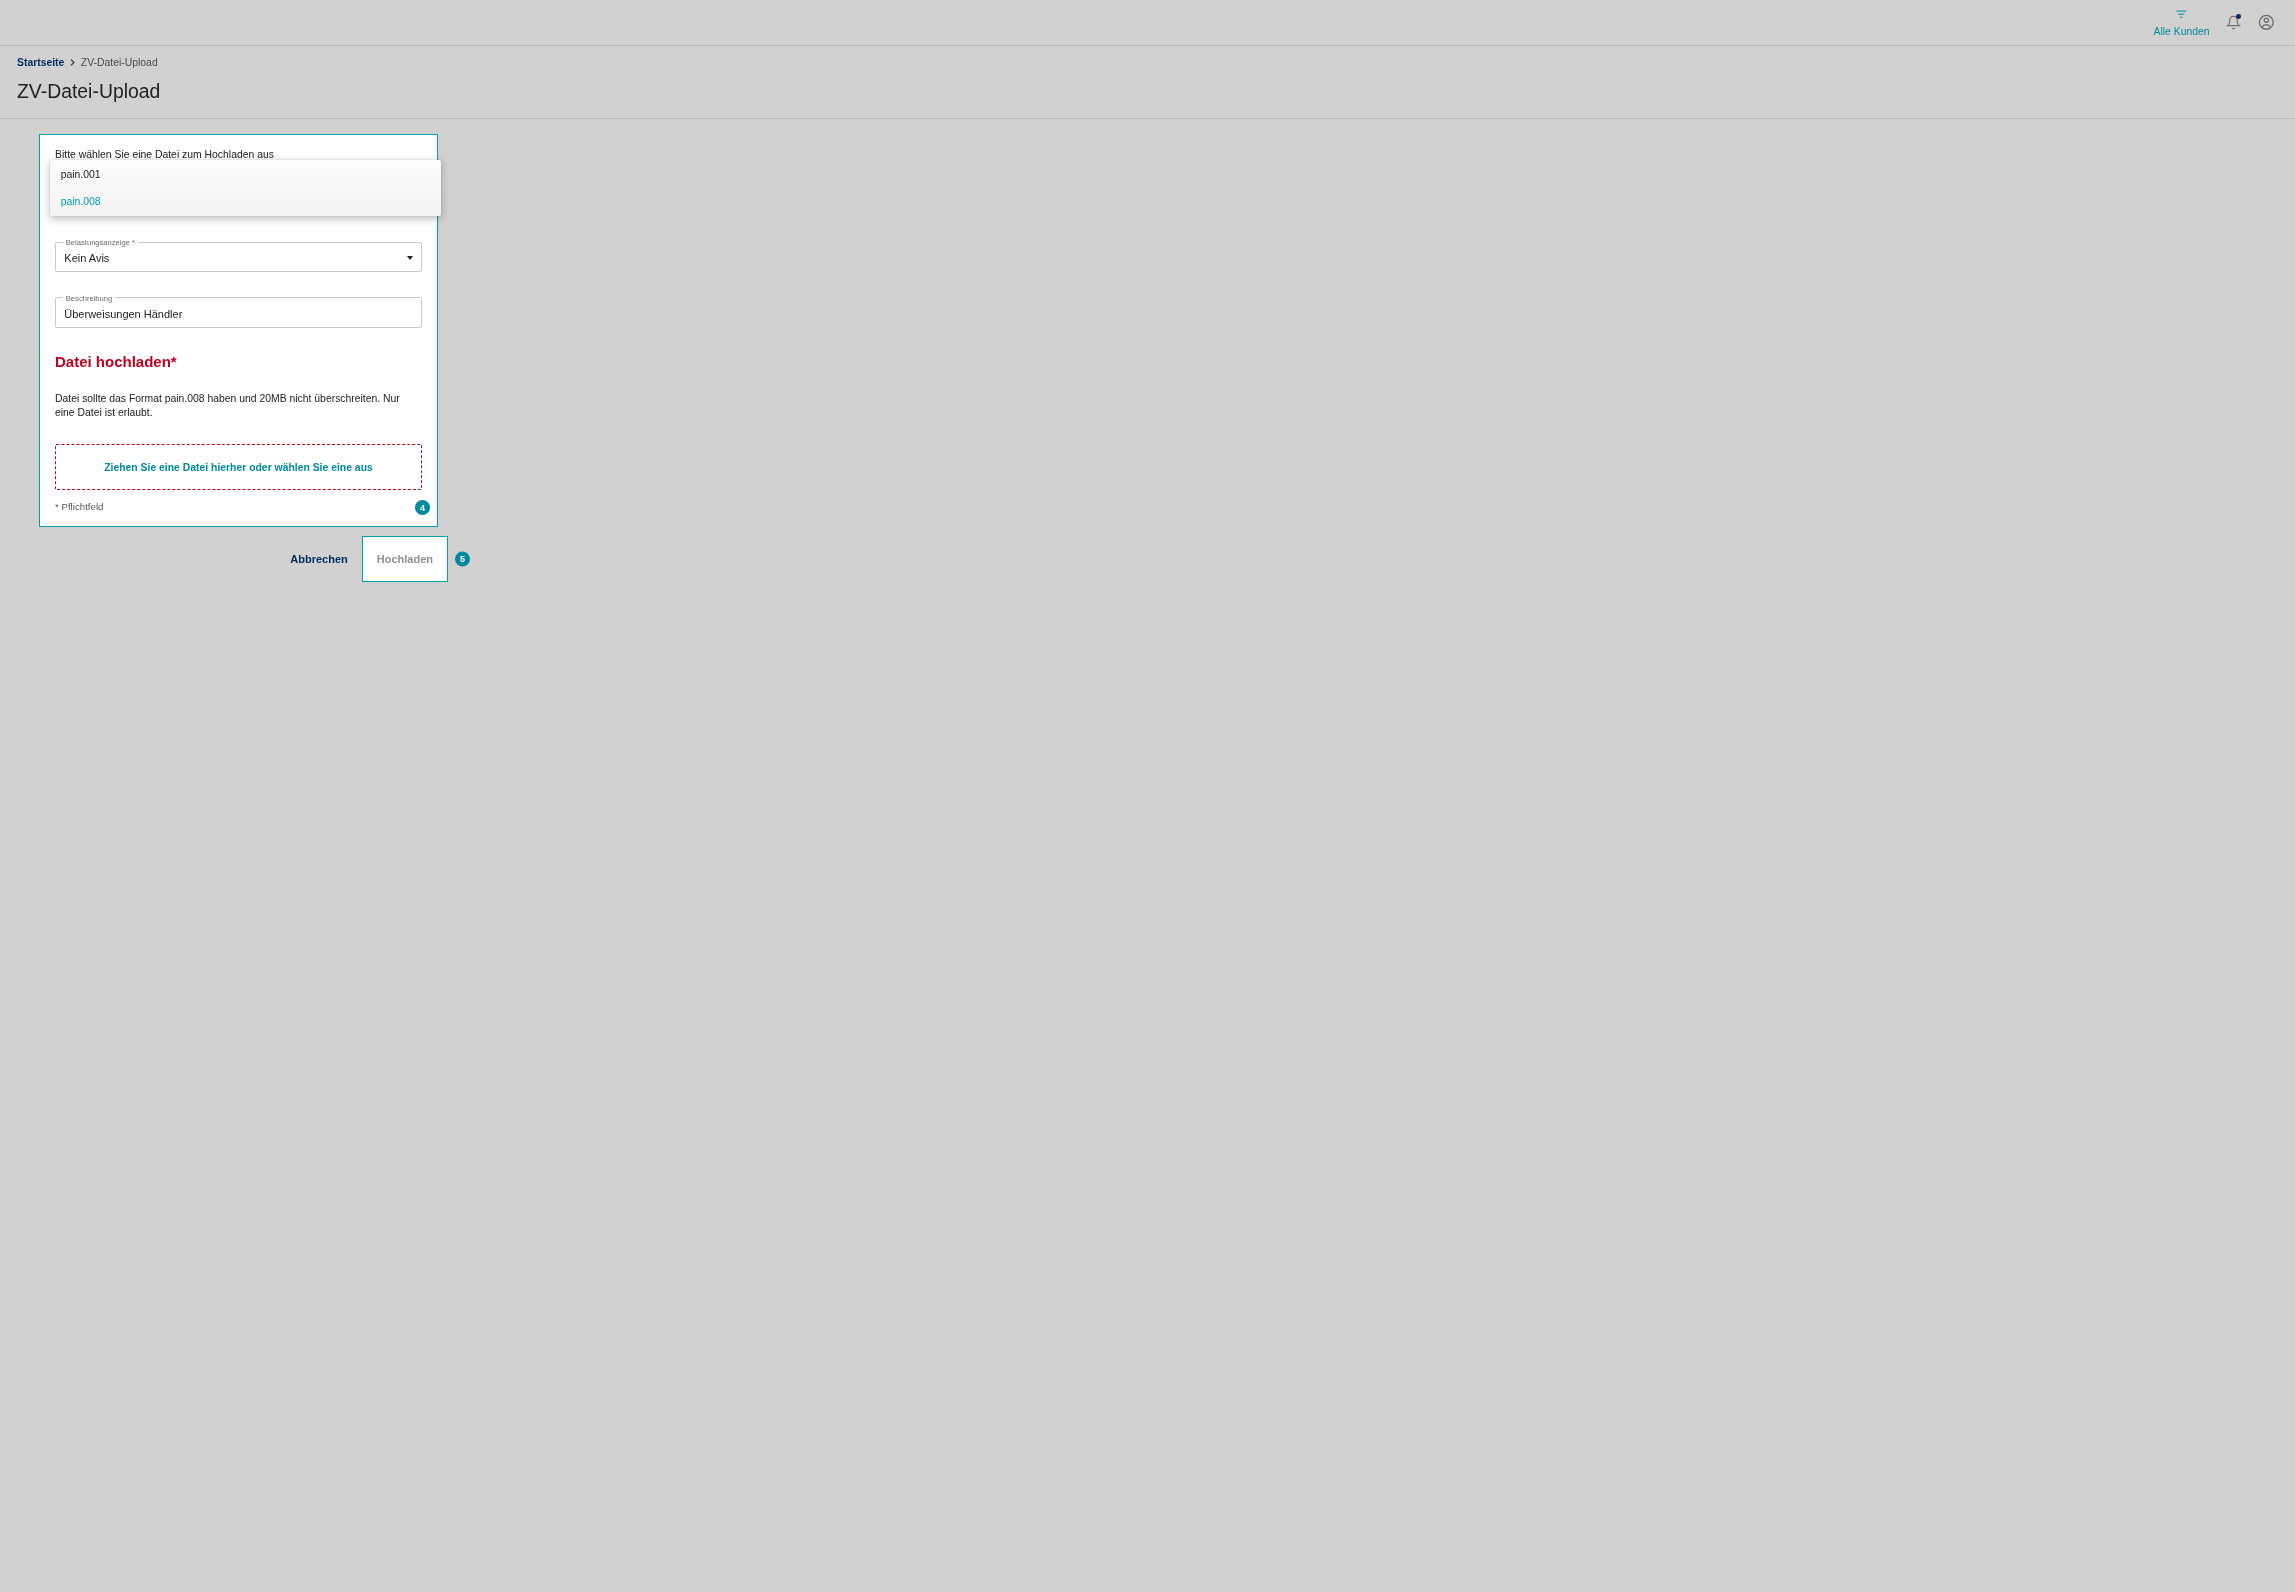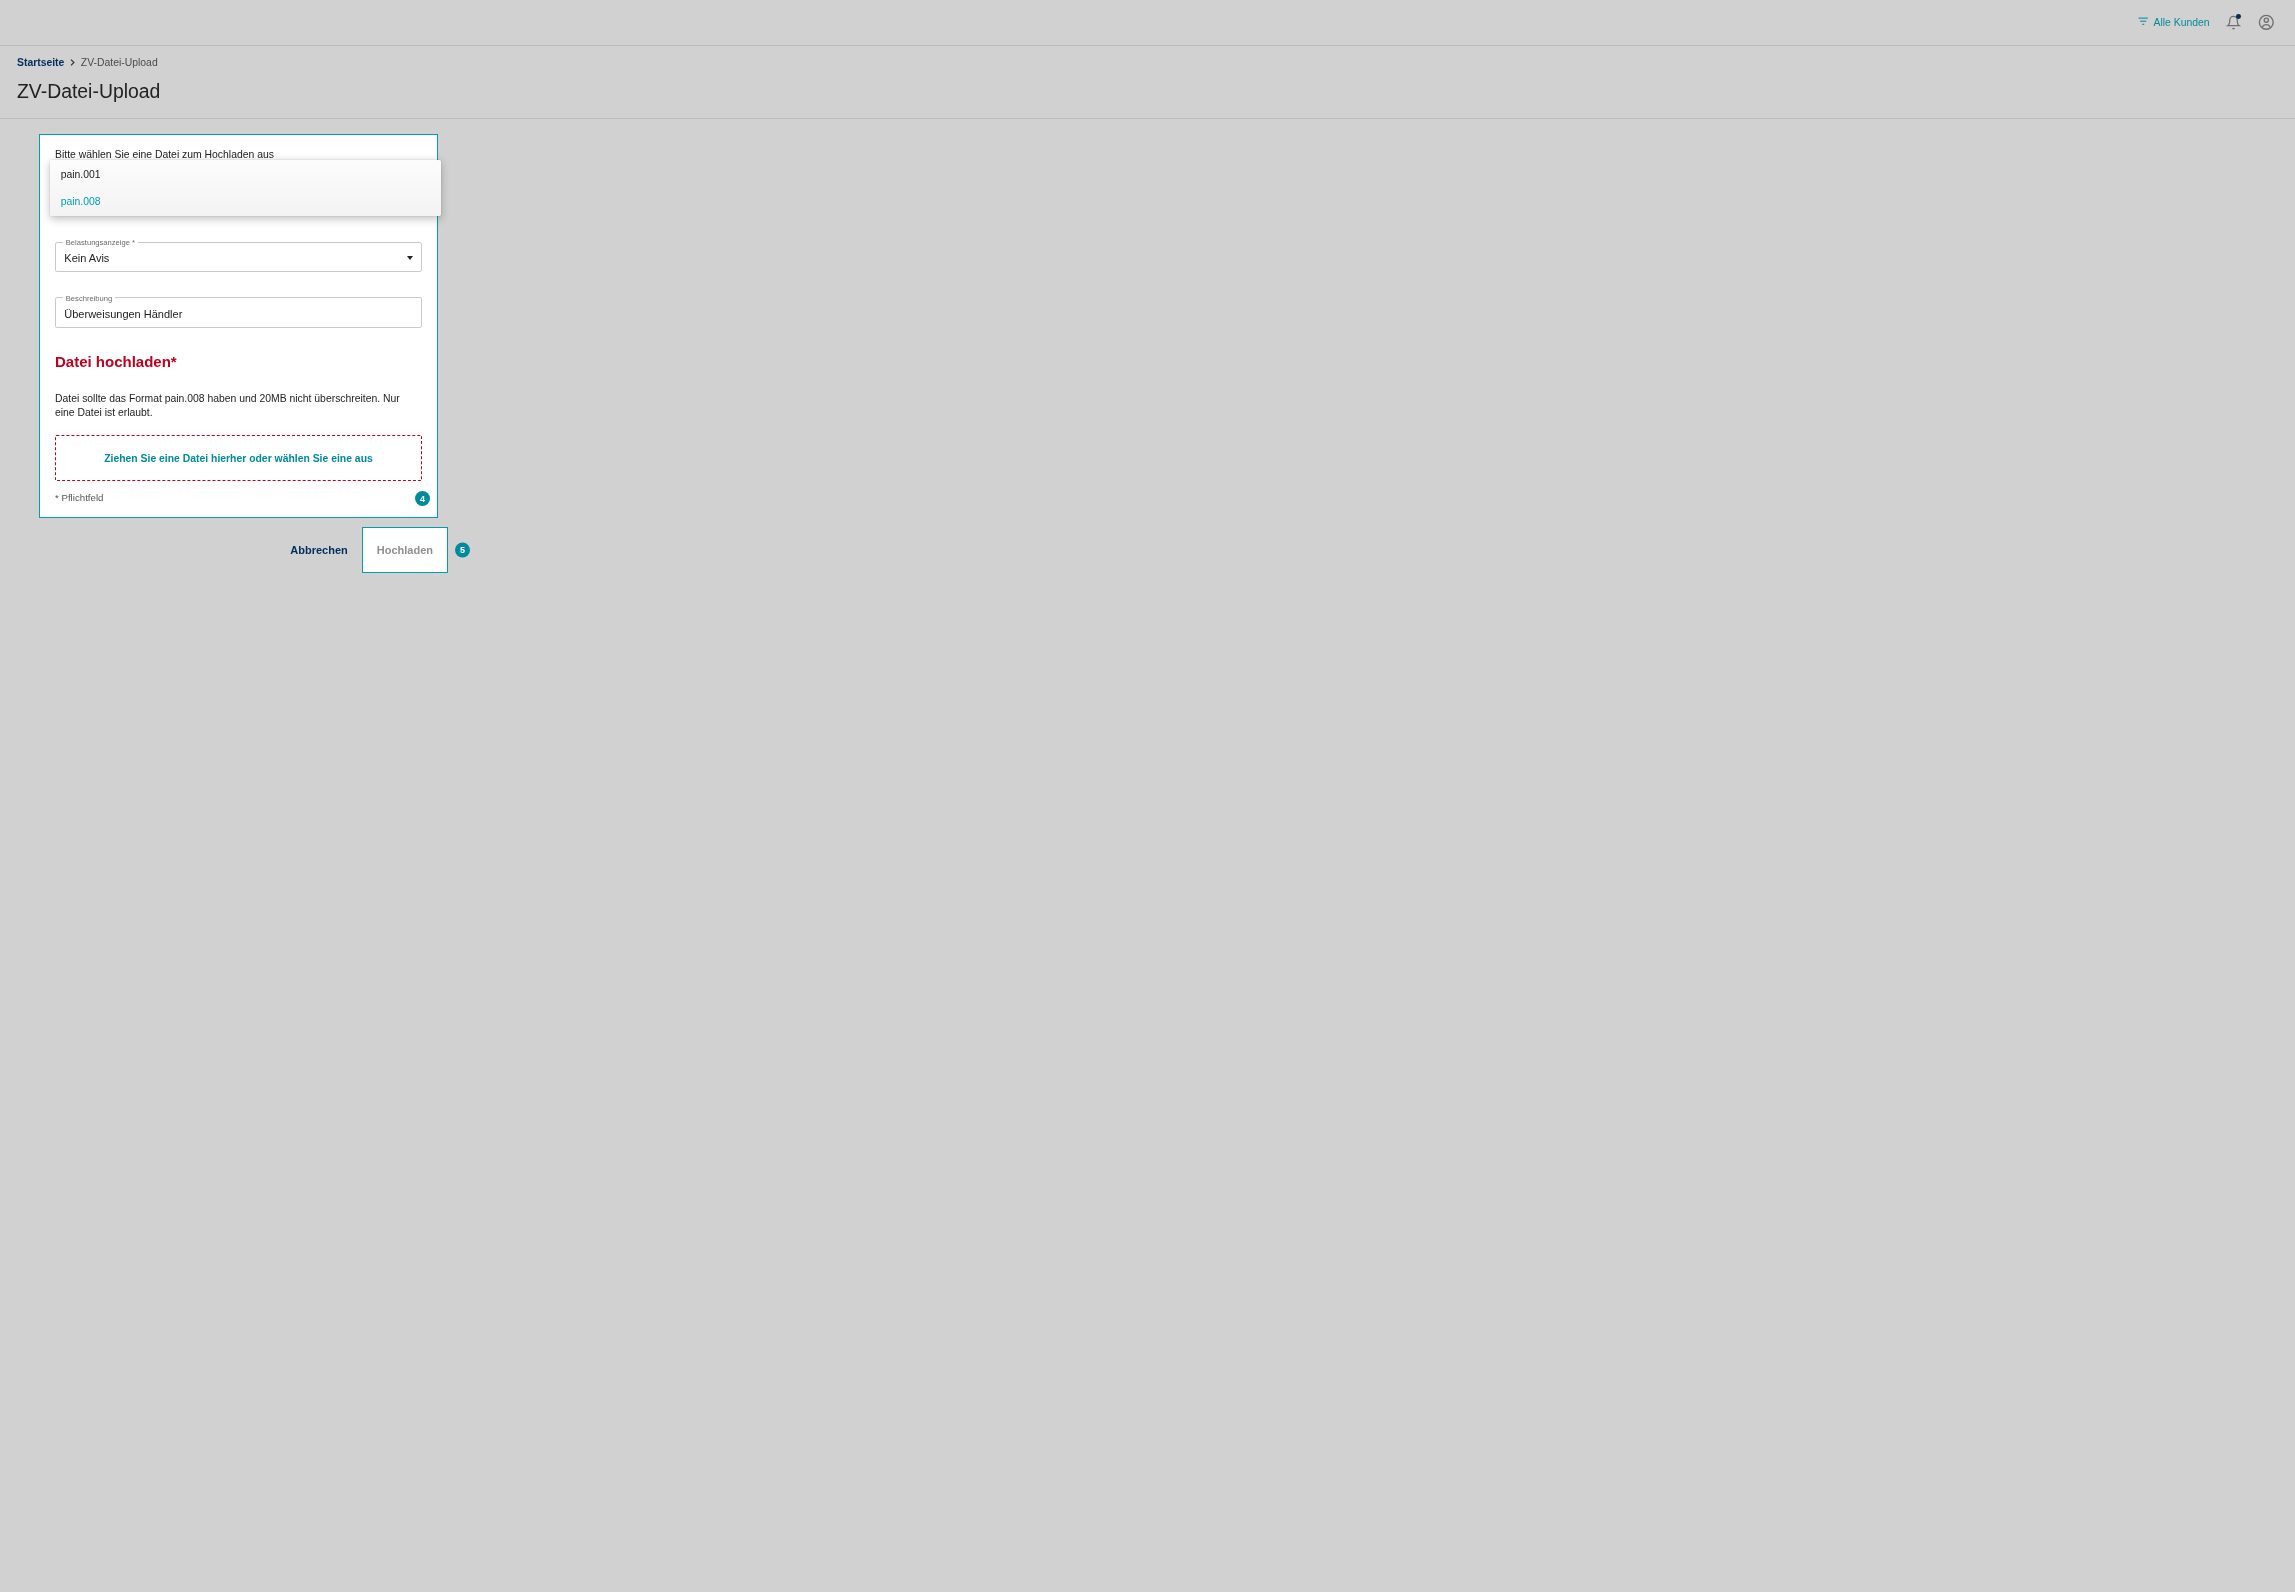--- a/index.html
+++ b/index.html
@@ -1,20 +1,20 @@
 <!DOCTYPE html>
 <html style="font-size:11px"><head>
 <meta charset="utf-8">
 <style>
 * { box-sizing: border-box; margin: 0; padding: 0; }
 body { font-family: Arial, Helvetica, sans-serif; background: #d1d1d1; color: #1a1a1a; font-size: 9.7px; }
 
 
 .top-bar { background: #d1d1d1; height: 46px; border-bottom: 0.7px solid #bbb; display: flex; align-items: center; justify-content: flex-end; padding: 0 19.4px; gap: 15px; }
-.filter-ctrl { display: flex; align-items: center; gap: 4.1px; color: #008a9c; font-size: 10.4px; font-weight: 500; cursor: pointer; }
+.filter-ctrl { display: flex; align-items: center; gap: 4.1px; color: #008a9c; font-size: 10.4px; font-weight: 500; cursor: pointer; flex-direction: column; }
 .icon-btn { width: 18px; height: 18px; display: flex; align-items: center; justify-content: center; color: #707070; cursor: pointer; position: relative; }
 .notif-dot { position: absolute; top: 0.7px; right: 2.1px; width: 4.8px; height: 4.8px; background: #002c5f; border-radius: 50%; }
 
 
 .header-section { padding: 11px 17px 15px; background: #d1d1d1; border-bottom: 0.7px solid #bbb; }
 .breadcrumb { font-size: 10.4px; display: flex; align-items: center; gap: 5.5px; margin-bottom: 12.4px; }
 .breadcrumb a { color: #002c5f; font-weight: 600; text-decoration: none; }
 .breadcrumb .sep { color: #444; font-size: 8.3px; }
 .breadcrumb .current { color: #4a4a4a; }
 .page-title { font-size: 19.4px; font-weight: 400; color: #222; }
@@ -34,21 +34,21 @@
 .spacer-after-dd { height: 73px; }
 
 .field { position: relative; border: 0.7px solid #c9c9c9; border-radius: 2.1px; padding: 9.7px 8.3px 7px; margin-bottom: 25px; }
 .field .float-label { position: absolute; top: -4.8px; left: 7px; background: #fff; padding: 0 2.8px; font-size: 7.6px; color: #6a6a6a; }
 .field-row { display: flex; align-items: center; justify-content: space-between; }
 .field-val { font-size: 11px; color: #222; }
 .field input[type=text] { border: none; outline: none; width: 100%; font-size: 11px; color: #222; background: transparent; }
 .caret-down { width: 0; height: 0; border-left: 3.5px solid transparent; border-right: 3.5px solid transparent; border-top: 4.1px solid #222; }
 
 .upload-title { color: #c00020; font-weight: 700; font-size: 15px; margin-bottom: 22px; }
-.upload-hint { font-size: 10.4px; color: #222; line-height: 1.35; margin-bottom: 15px; }
+.upload-hint { font-size: 10.4px; color: #222; line-height: 1.35; margin-bottom: 24px; }
 
 .dropzone { border: 1.4px dashed #c00020; border-radius: 1.4px; padding: 16.6px 7px; text-align: center; color: #008a9c; font-weight: 700; font-size: 10.4px; cursor: pointer; }
 
 .required-note { margin-top: 11px; font-size: 9.7px; color: #555; }
 
 .badge { position: absolute; width: 15px; height: 15px; border-radius: 50%; background: #008a9c; color: #fff; font-size: 9px; font-weight: 700; display: flex; align-items: center; justify-content: center; }
 .badge.b4 { bottom: 11px; right: 7px; }
 
 .action-row { width: 409px; position: relative; display: flex; justify-content: flex-end; align-items: center; gap: 14px; margin-top: 8.3px; }
 .btn-text { font-size: 11px; font-weight: 700; color: #002c5f; background: none; border: none; cursor: pointer; }

